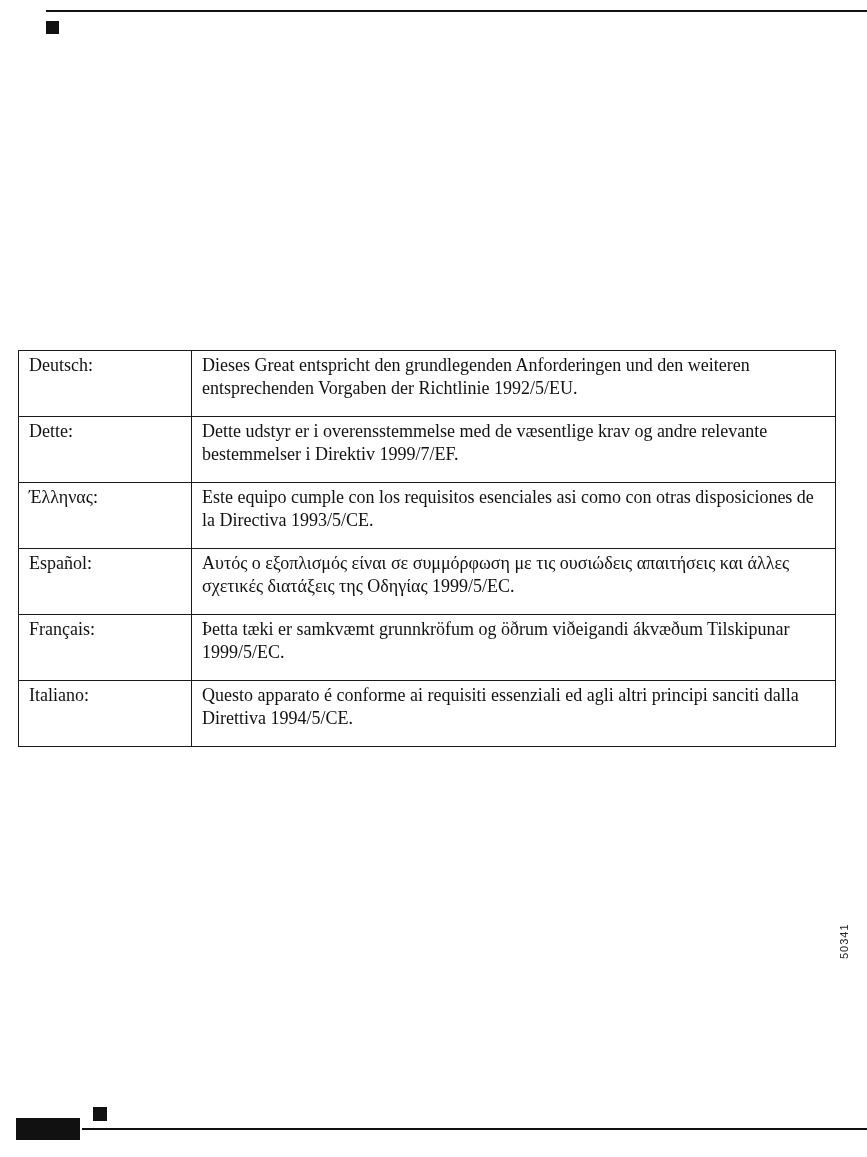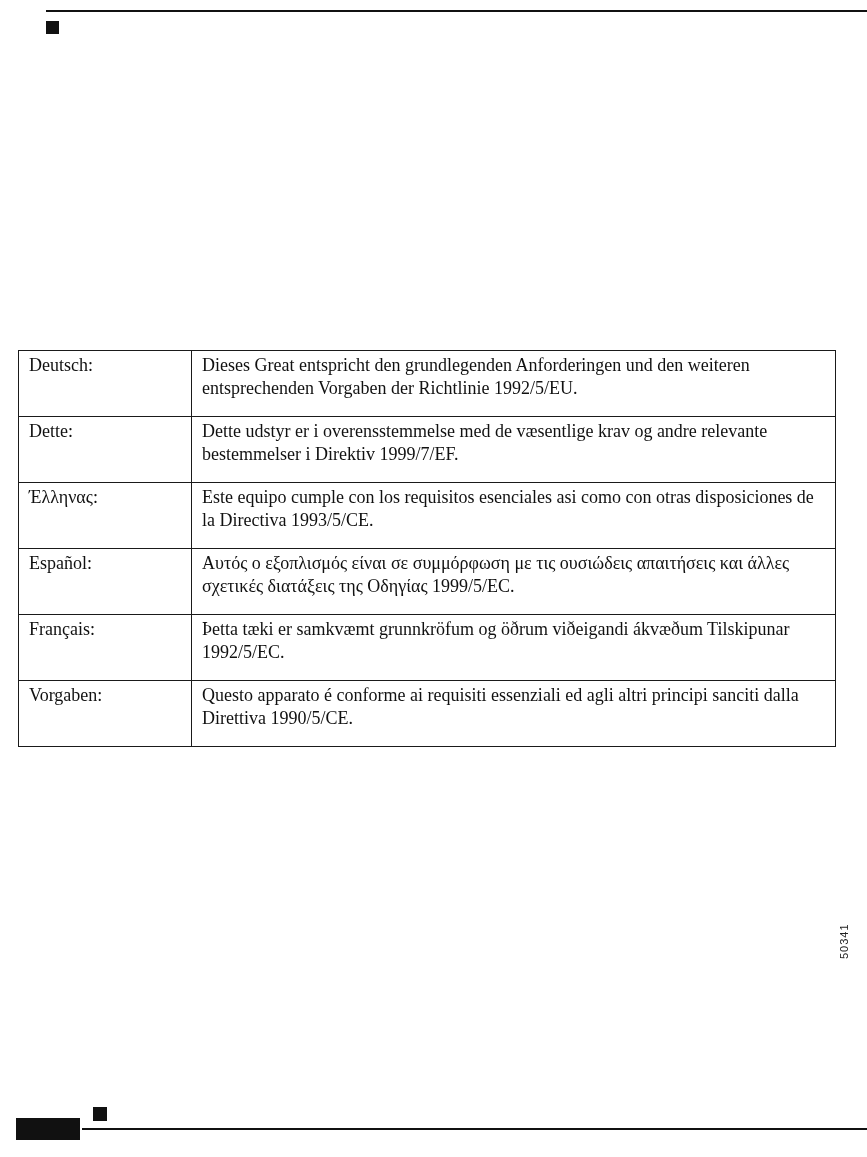--- a/index.html
+++ b/index.html
@@ -139,25 +139,25 @@
       <tr>
         <td class="lang">Έλληνας:</td>
         <td class="stmt">Este equipo cumple con los requisitos esenciales asi como con otras disposiciones de la Directiva 1993/5/CE.</td>
       </tr>
       <tr>
         <td class="lang">Español:</td>
         <td class="stmt">Αυτός ο εξοπλισμός είναι σε συμμόρφωση με τις ουσιώδεις απαιτήσεις και άλλες σχετικές διατάξεις της Οδηγίας 1999/5/EC.</td>
       </tr>
       <tr>
         <td class="lang">Français:</td>
-        <td class="stmt">Þetta tæki er samkvæmt grunnkröfum og öðrum viðeigandi ákvæðum Tilskipunar 1992/5/EC.</td>
+        <td class="stmt">Þetta tæki er samkvæmt grunnkröfum og öðrum viðeigandi ákvæðum Tilskipunar 1999/5/EC.</td>
       </tr>
       <tr>
-        <td class="lang">Vorgaben:</td>
-        <td class="stmt">Questo apparato é conforme ai requisiti essenziali ed agli altri principi sanciti dalla Direttiva 1990/5/CE.</td>
+        <td class="lang">Italiano:</td>
+        <td class="stmt">Questo apparato é conforme ai requisiti essenziali ed agli altri principi sanciti dalla Direttiva 1994/5/CE.</td>
       </tr>
     </tbody>
   </table>
 
   <div class="figure-number">50341</div>
 
   <div class="footer-tab"></div>
   <div class="footer-square"></div>
   <div class="footer-rule"></div>
   <div class="footer-tick"></div>

